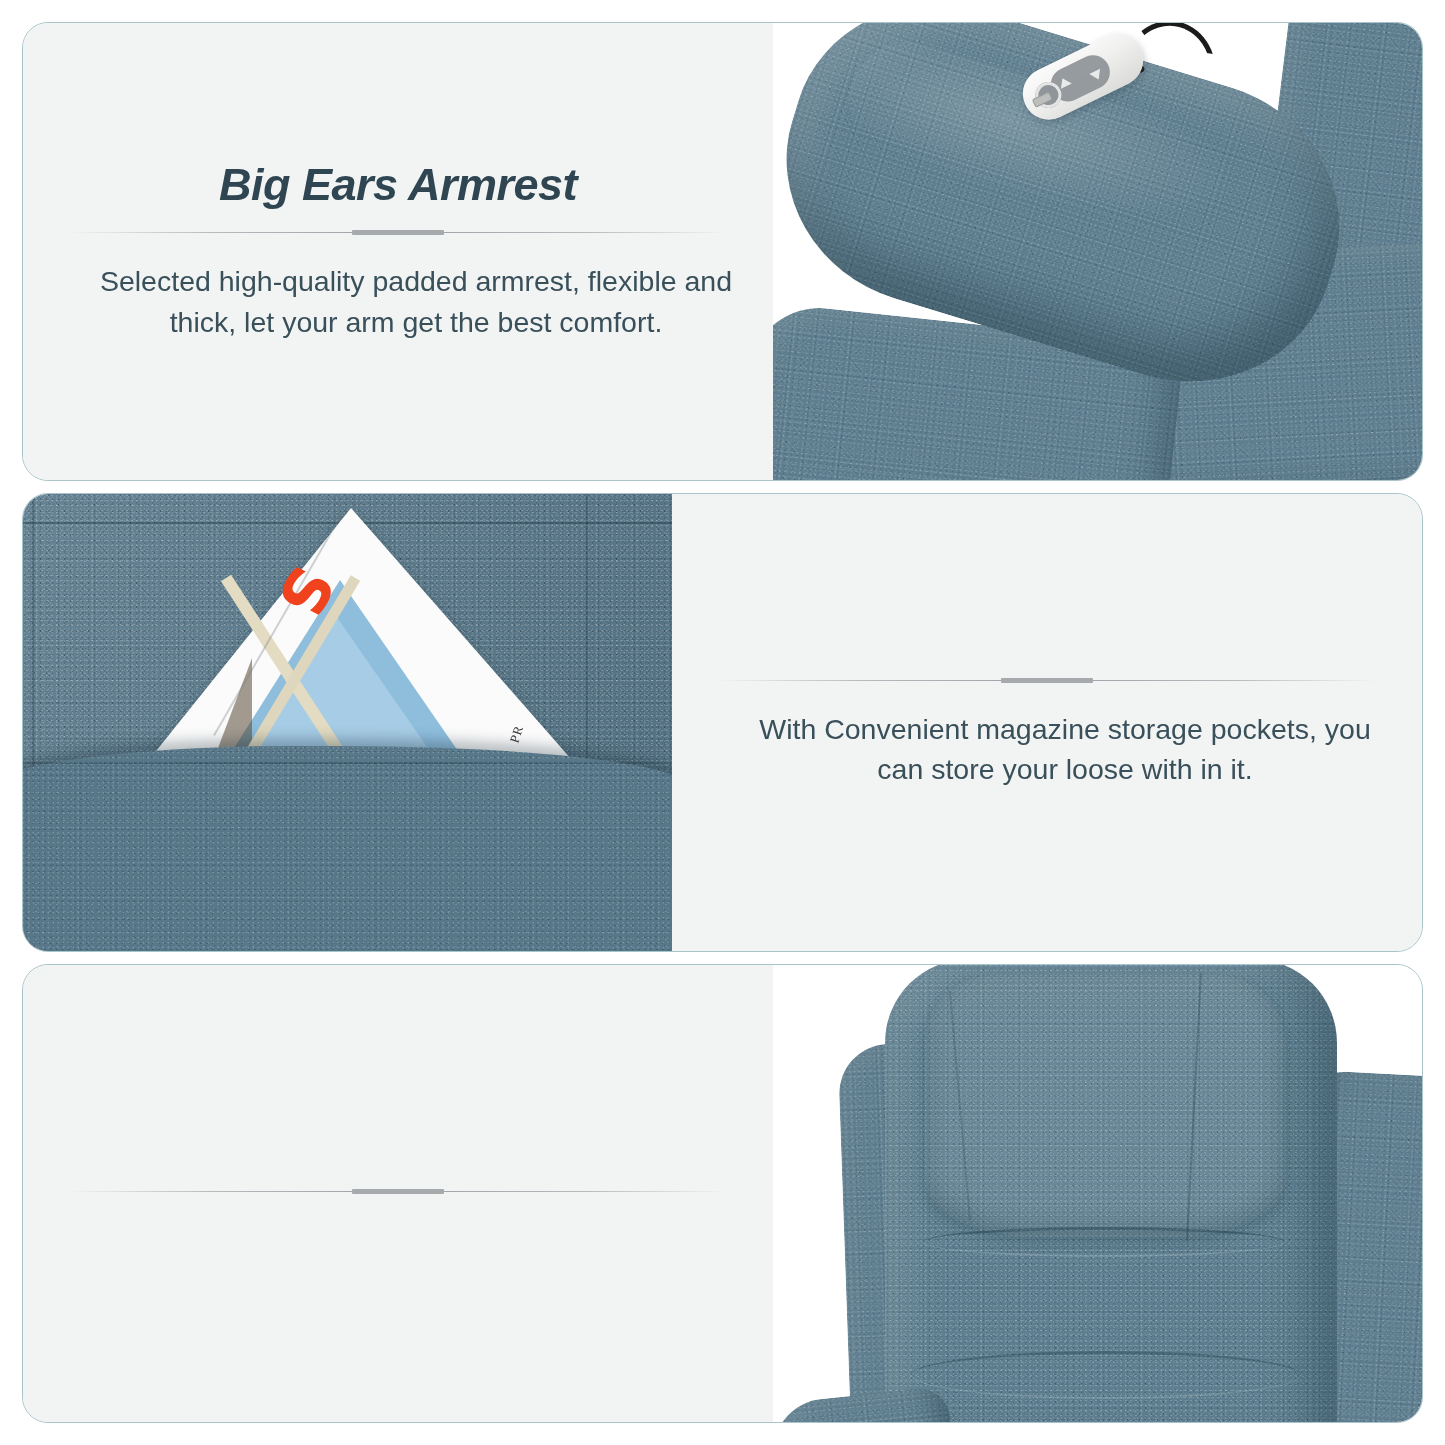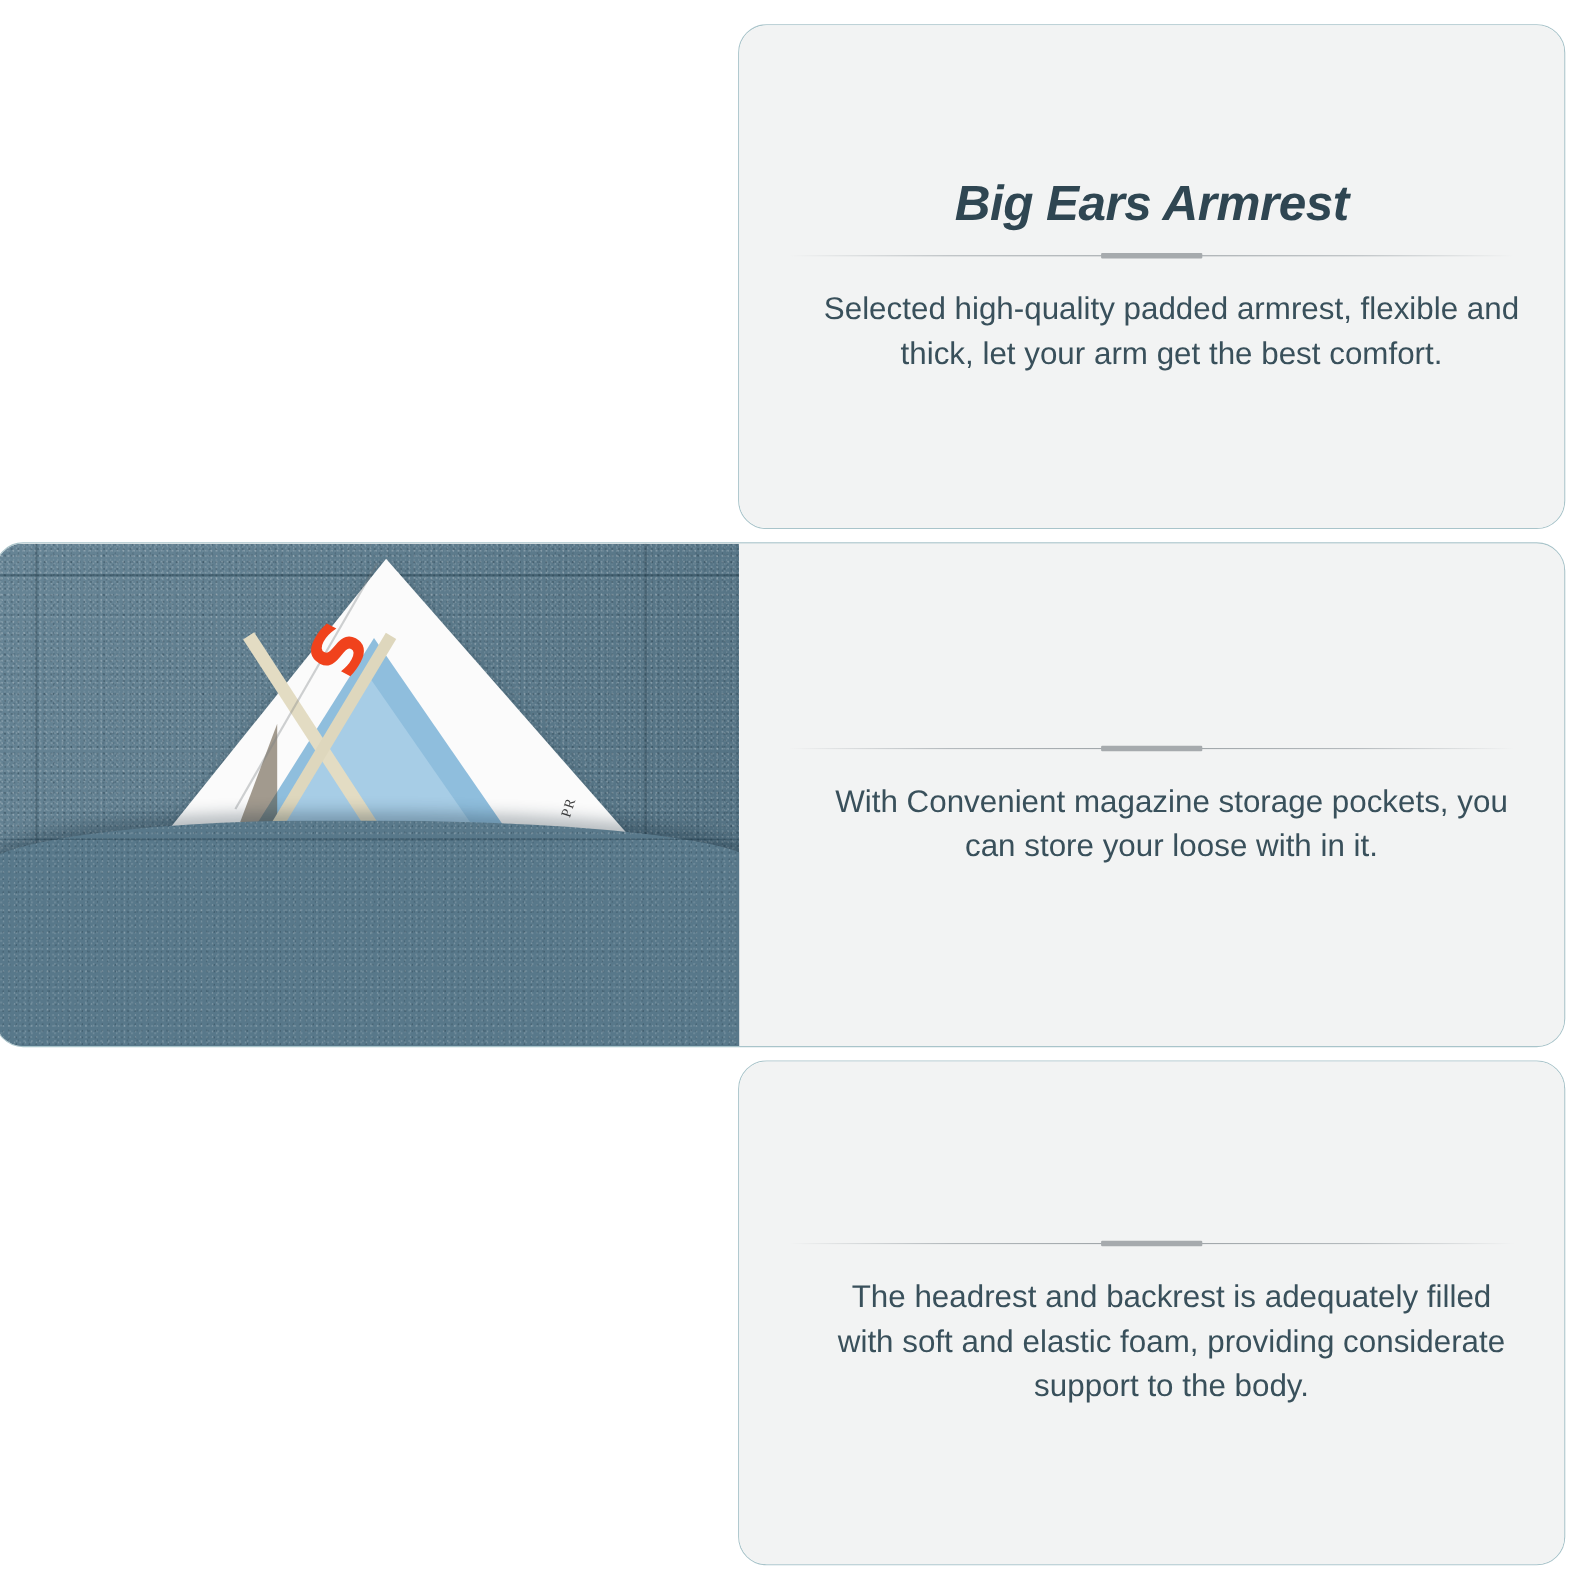--- a/index.html
+++ b/index.html
@@ -15,21 +15,20 @@
 
   .board {
     position: relative;
     width: 1445px;
     height: 1445px;
     background: #ffffff;
     padding: 22px 22px;
     display: flex;
     flex-direction: column;
     gap: 12px;
-    align-items: flex-end;
   }
 
   
   .panel {
     position: relative;
     flex: 1 1 0;
     border: 1px solid #a9c4ca;
     border-radius: 26px;
     background: #f2f3f3;
     overflow: hidden;
@@ -544,21 +543,20 @@
 
       </div>
     </div>
 
   </section>
 
   <section class="panel">
 
     <div class="text-pane">
       <div class="rule"></div>
-      <p class="panel-body">The headrest and backrest is adequately filled with soft and elastic foam, providing considerate support to the body.</p>
     </div>
 
     <div class="photo-pane">
       <div class="photo-stage">
 
         <div class="fabric hr-wing-left"></div>
         <div class="fabric hr-wing-right"></div>
         <div class="fabric hr-back"></div>
         <div class="hr-headpad"></div>
         <div class="hr-vert-seam"></div>

